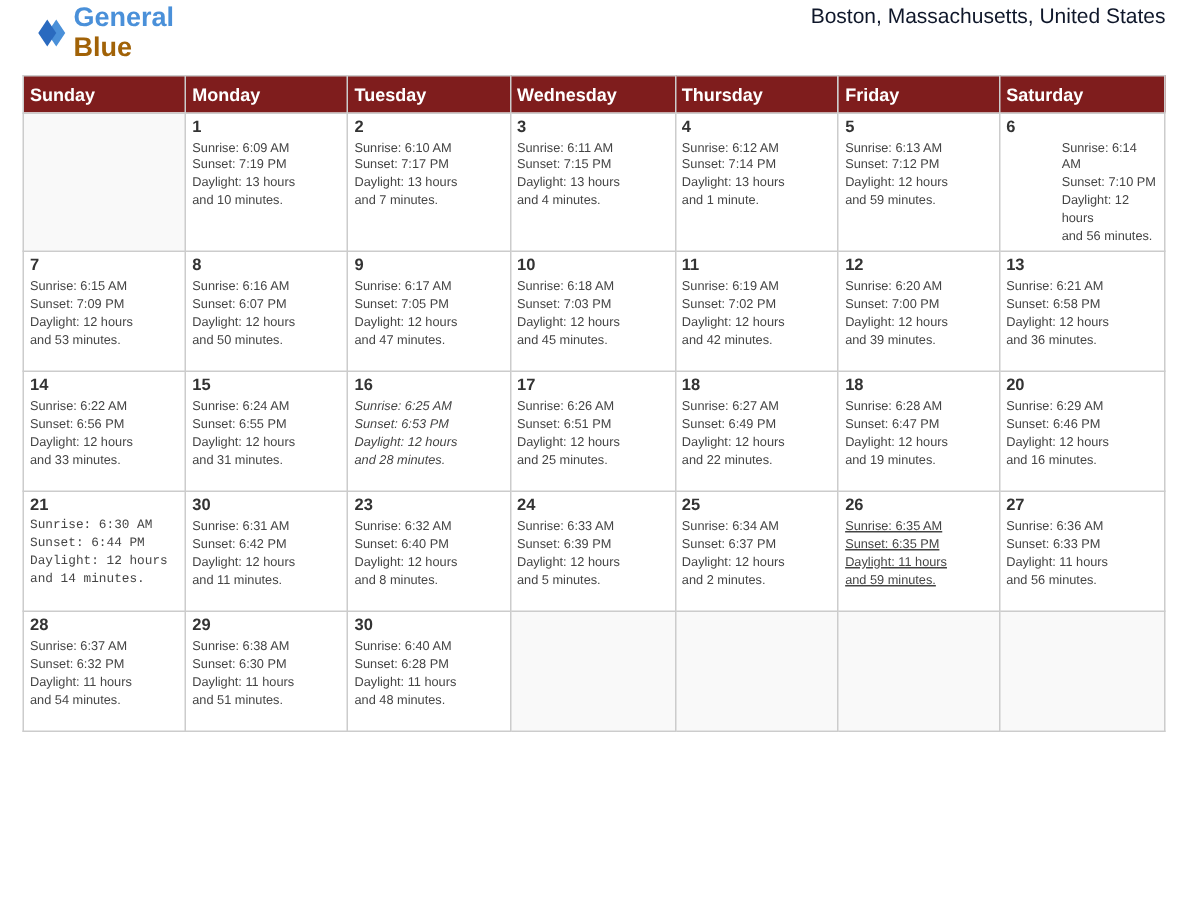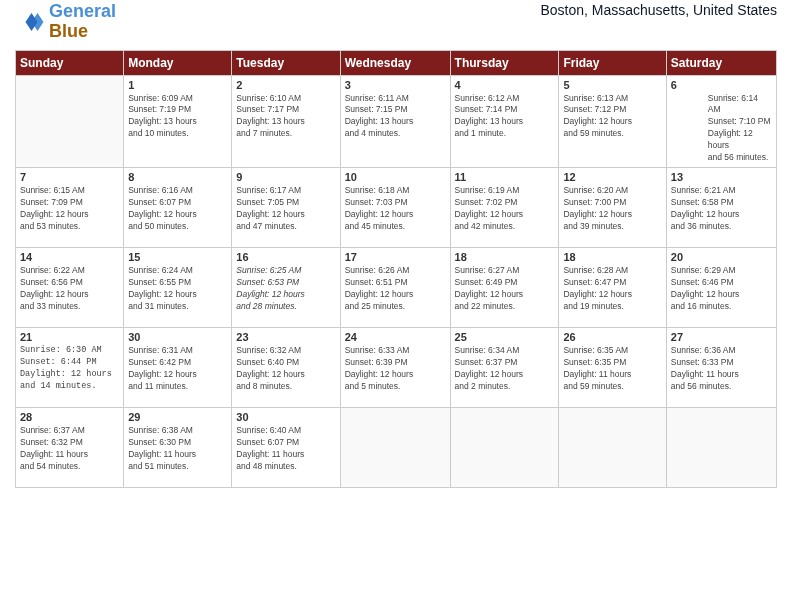--- a/index.html
+++ b/index.html
@@ -301,21 +301,21 @@
           </td>
           <td>
             <span class="day-num">25</span>
             <div class="day-detail" style="white-space: pre-line;">Sunrise: 6:34 AM
 Sunset: 6:37 PM
 Daylight: 12 hours
 and 2 minutes.</div>
           </td>
           <td>
             <span class="day-num">26</span>
-            <div class="day-detail" style="white-space: pre-line;">Sunrise: 6:35 AM
+            <div class="day-detail" style="white-space: pre-line; text-decoration: underline;">Sunrise: 6:35 AM
 Sunset: 6:35 PM
 Daylight: 11 hours
 and 59 minutes.</div>
           </td>
           <td>
             <span class="day-num">27</span>
             <div class="day-detail" style="white-space: pre-line;">Sunrise: 6:36 AM
 Sunset: 6:33 PM
 Daylight: 11 hours
 and 56 minutes.</div>
@@ -332,21 +332,21 @@
           <td>
             <span class="day-num">29</span>
             <div class="day-detail" style="white-space: pre-line;">Sunrise: 6:38 AM
 Sunset: 6:30 PM
 Daylight: 11 hours
 and 51 minutes.</div>
           </td>
           <td>
             <span class="day-num">30</span>
             <div class="day-detail" style="white-space: pre-line;">Sunrise: 6:40 AM
-Sunset: 6:07 PM
+Sunset: 6:28 PM
 Daylight: 11 hours
 and 48 minutes.</div>
           </td>
           <td class="empty"></td>
           <td class="empty"></td>
           <td class="empty"></td>
           <td class="empty"></td>
         </tr>
       </tbody>
   </table>

